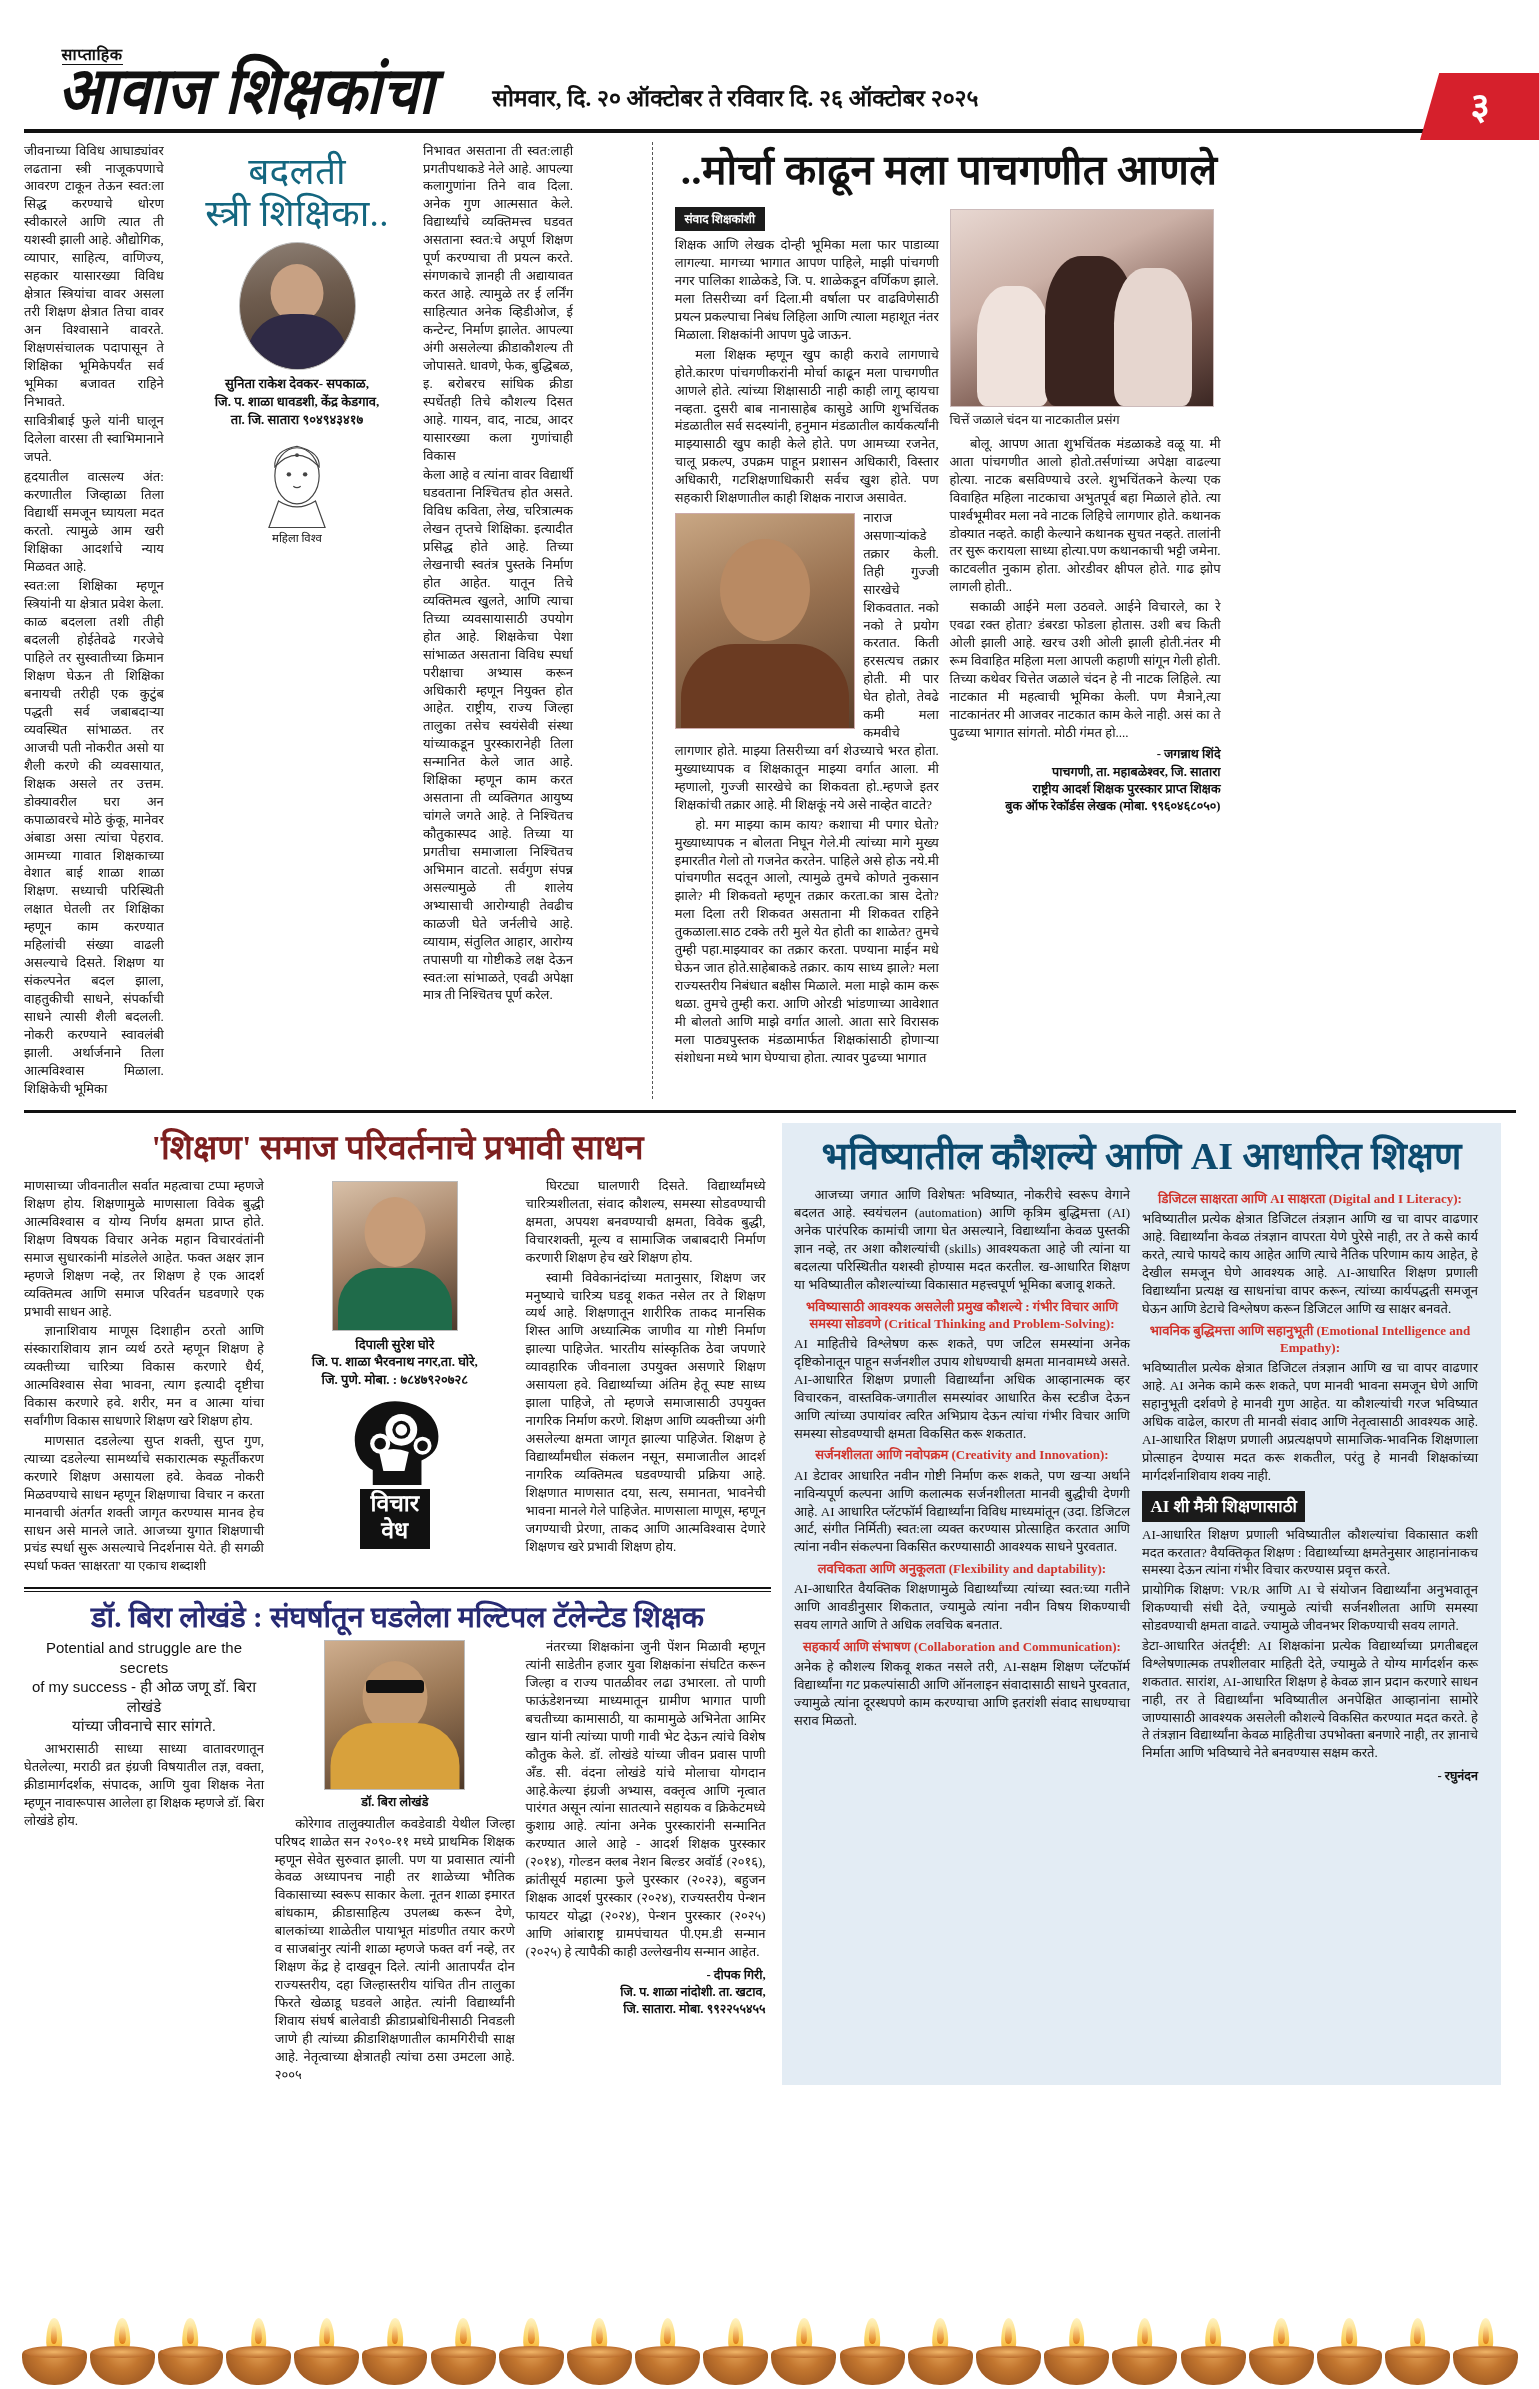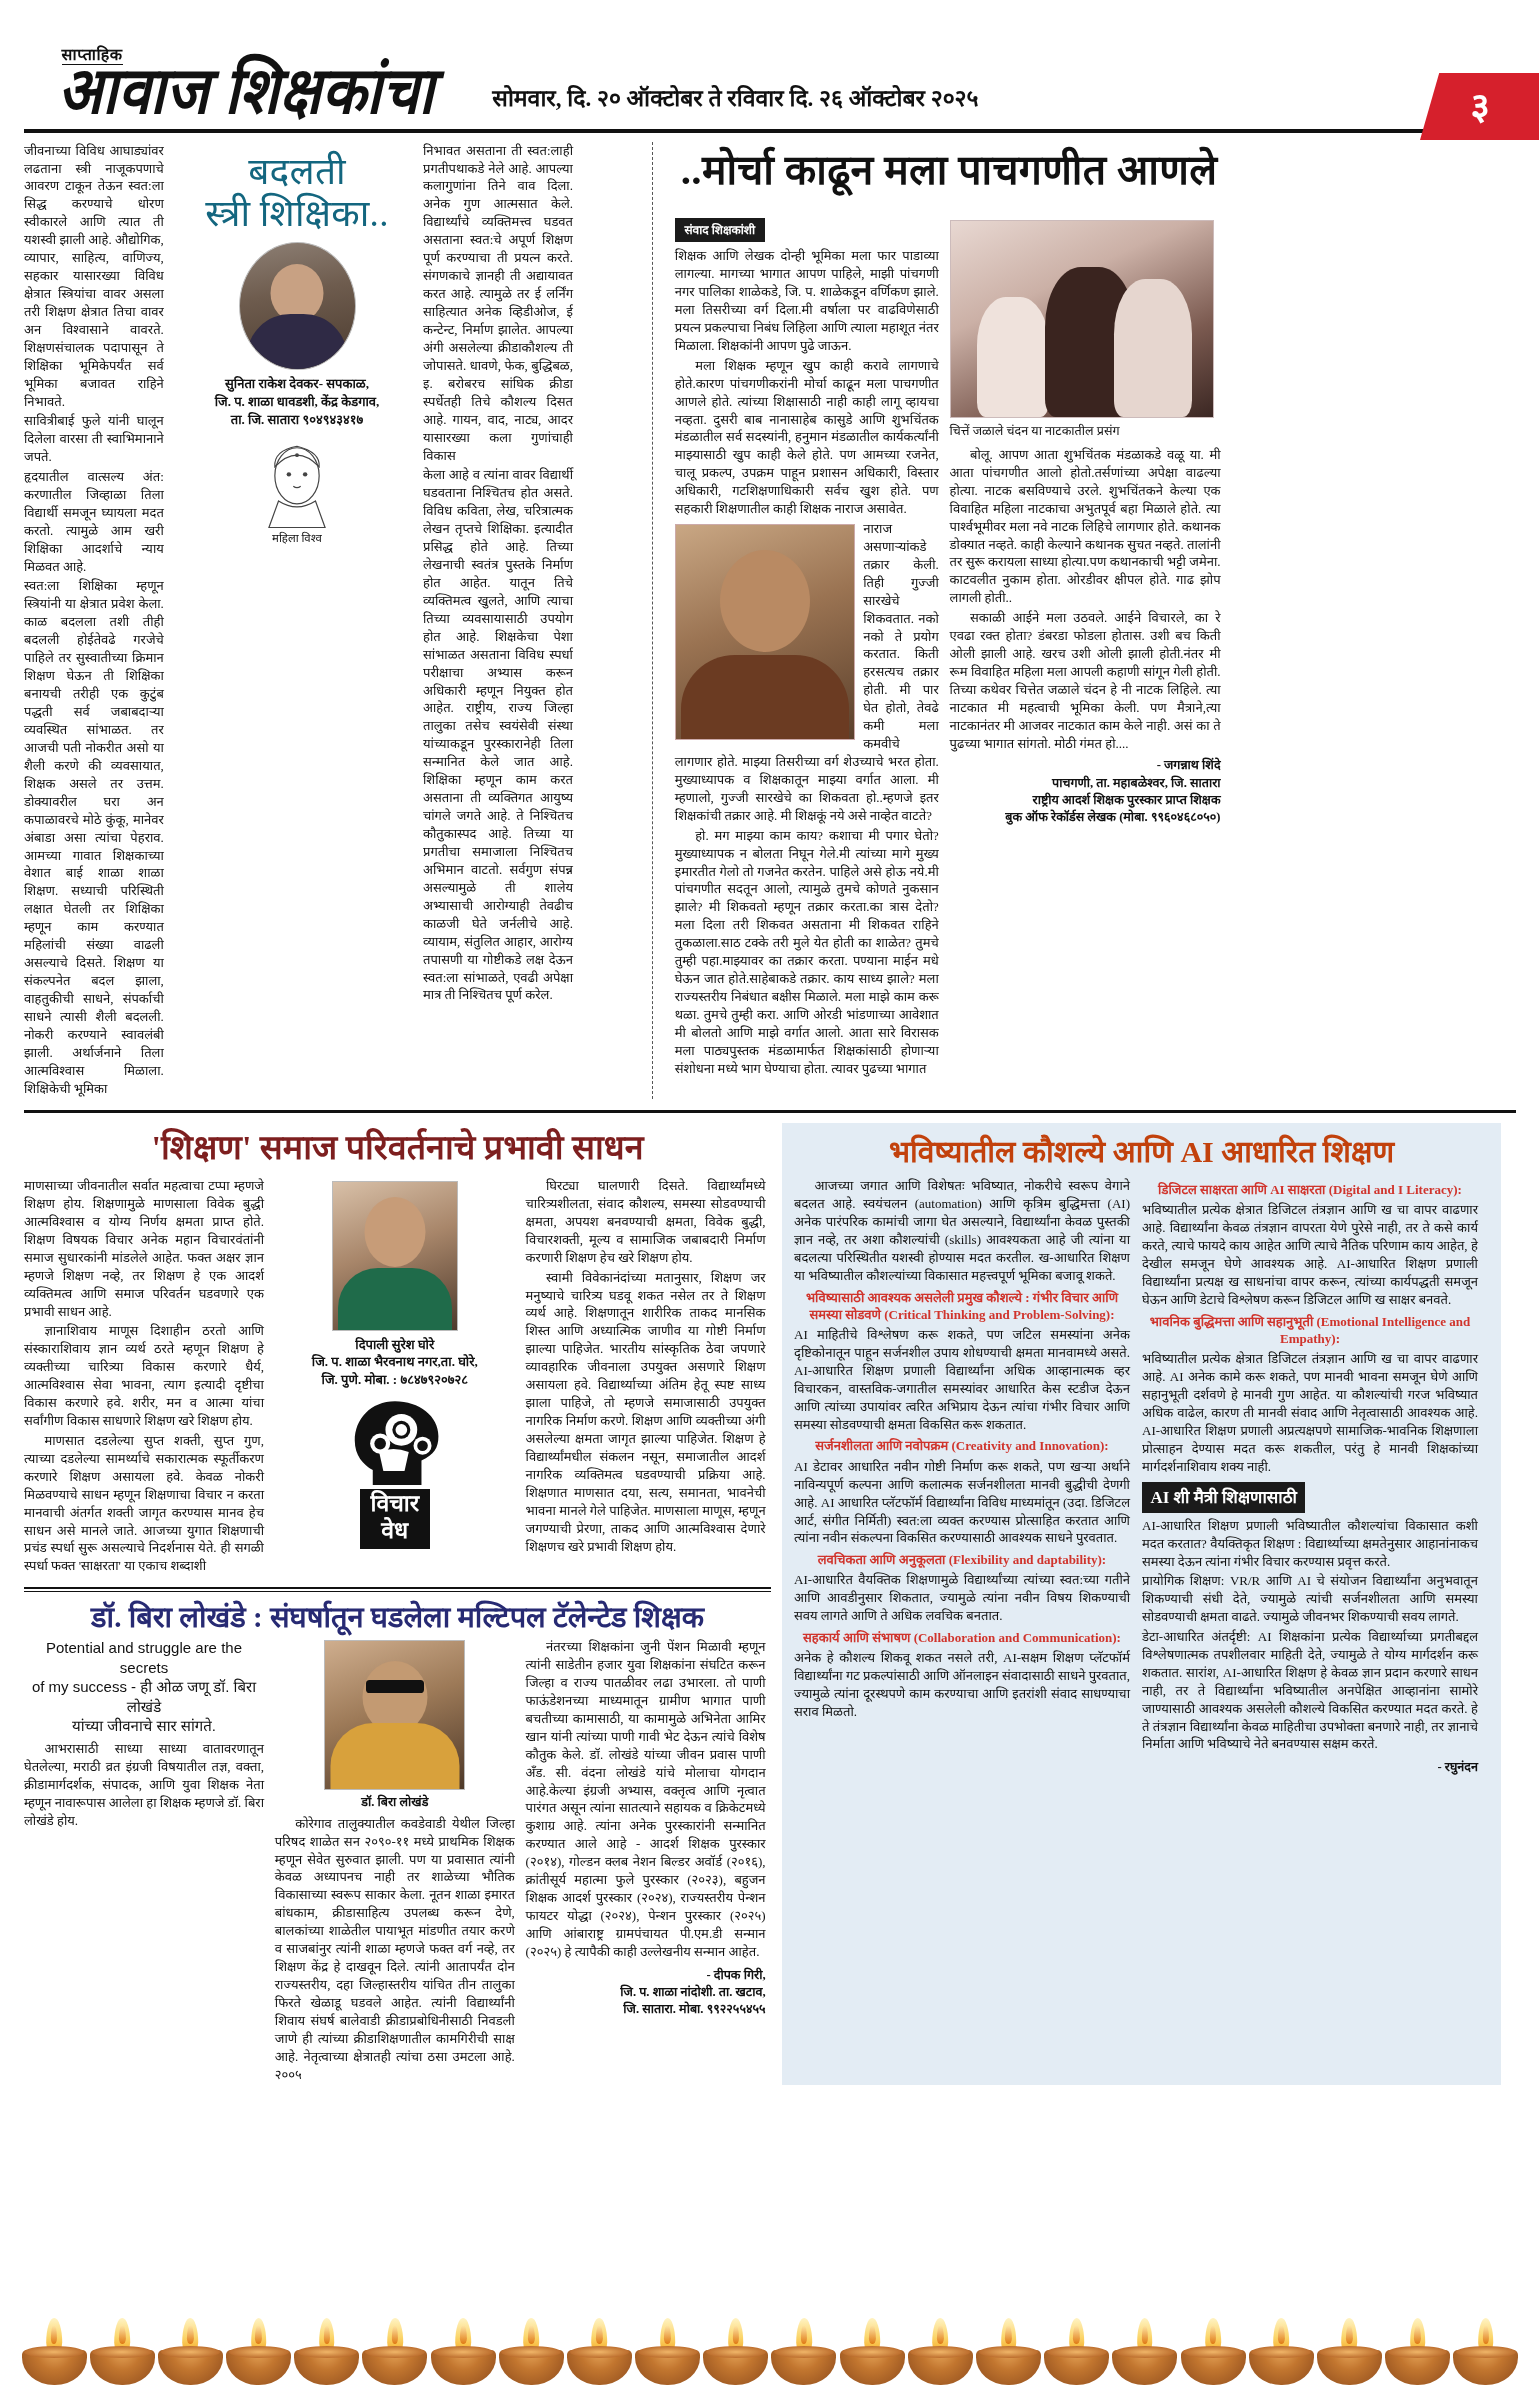--- a/index.html
+++ b/index.html
@@ -106,21 +106,21 @@
   .face-sketch {
     width:90px; height:96px; margin:4.8px auto 1.2px auto; display:block;
   }
   .cap-small { font-size:11.4px; text-align:center; margin:0 0 4.8px 0; }
 
   
   .a2 { width:839px; padding-left:13px; }
   .title-black {
     font-family:"Liberation Serif", serif;
     font-size:41px; font-weight:700; color:#111;
-    line-height:1.1; margin:6px 0 25px 6px; letter-spacing:0.3px;
+    line-height:1.1; margin:6px 0 14px 6px; letter-spacing:0.3px;
   }
   .a2-body { display:flex; gap:10.8px; }
   .a2-col { width:264px; }
   .a2-col.wide { width:271px; }
   .tagbox {
     display:inline-block; background:#1b1b1b; color:#fff;
     font-size:12px; font-weight:700; padding:3px 9.6px 4.8px 9.6px;
     margin:0 0 4.8px 0; font-family:"Liberation Serif", serif;
   }
   .photo-doc {
@@ -160,21 +160,21 @@
   .mid-right {
     width:719px; background:#e3ecf4; padding:8.4px 12px 10.8px 12px;
   }
   .title-maroon {
     font-family:"Liberation Serif", serif;
     font-size:34px; font-weight:700; color:#7d1f1f;
     text-align:center; line-height:1.12; margin:6px 0 9.6px 0;
   }
   .title-navy {
     font-family:"Liberation Serif", serif;
-    font-size:30px; font-weight:700; color:#c2410c;
+    font-size:38px; font-weight:700; color:#0c4a6e;
     text-align:center; line-height:1.12; margin:3.6px 0 8.4px 0;
   }
   .cols3 { display:flex; gap:10.8px; }
   .cols2 { display:flex; gap:12px; }
   .c3col { width:240px; }
   .c2col { width:336px; }
 
   .photo-teacher {
     width:126px; height:150px; margin:3.6px auto 3.6px auto;
     background:linear-gradient(160deg,#d8c0a8 0%,#a8866a 45%,#4e3a2c 100%);

